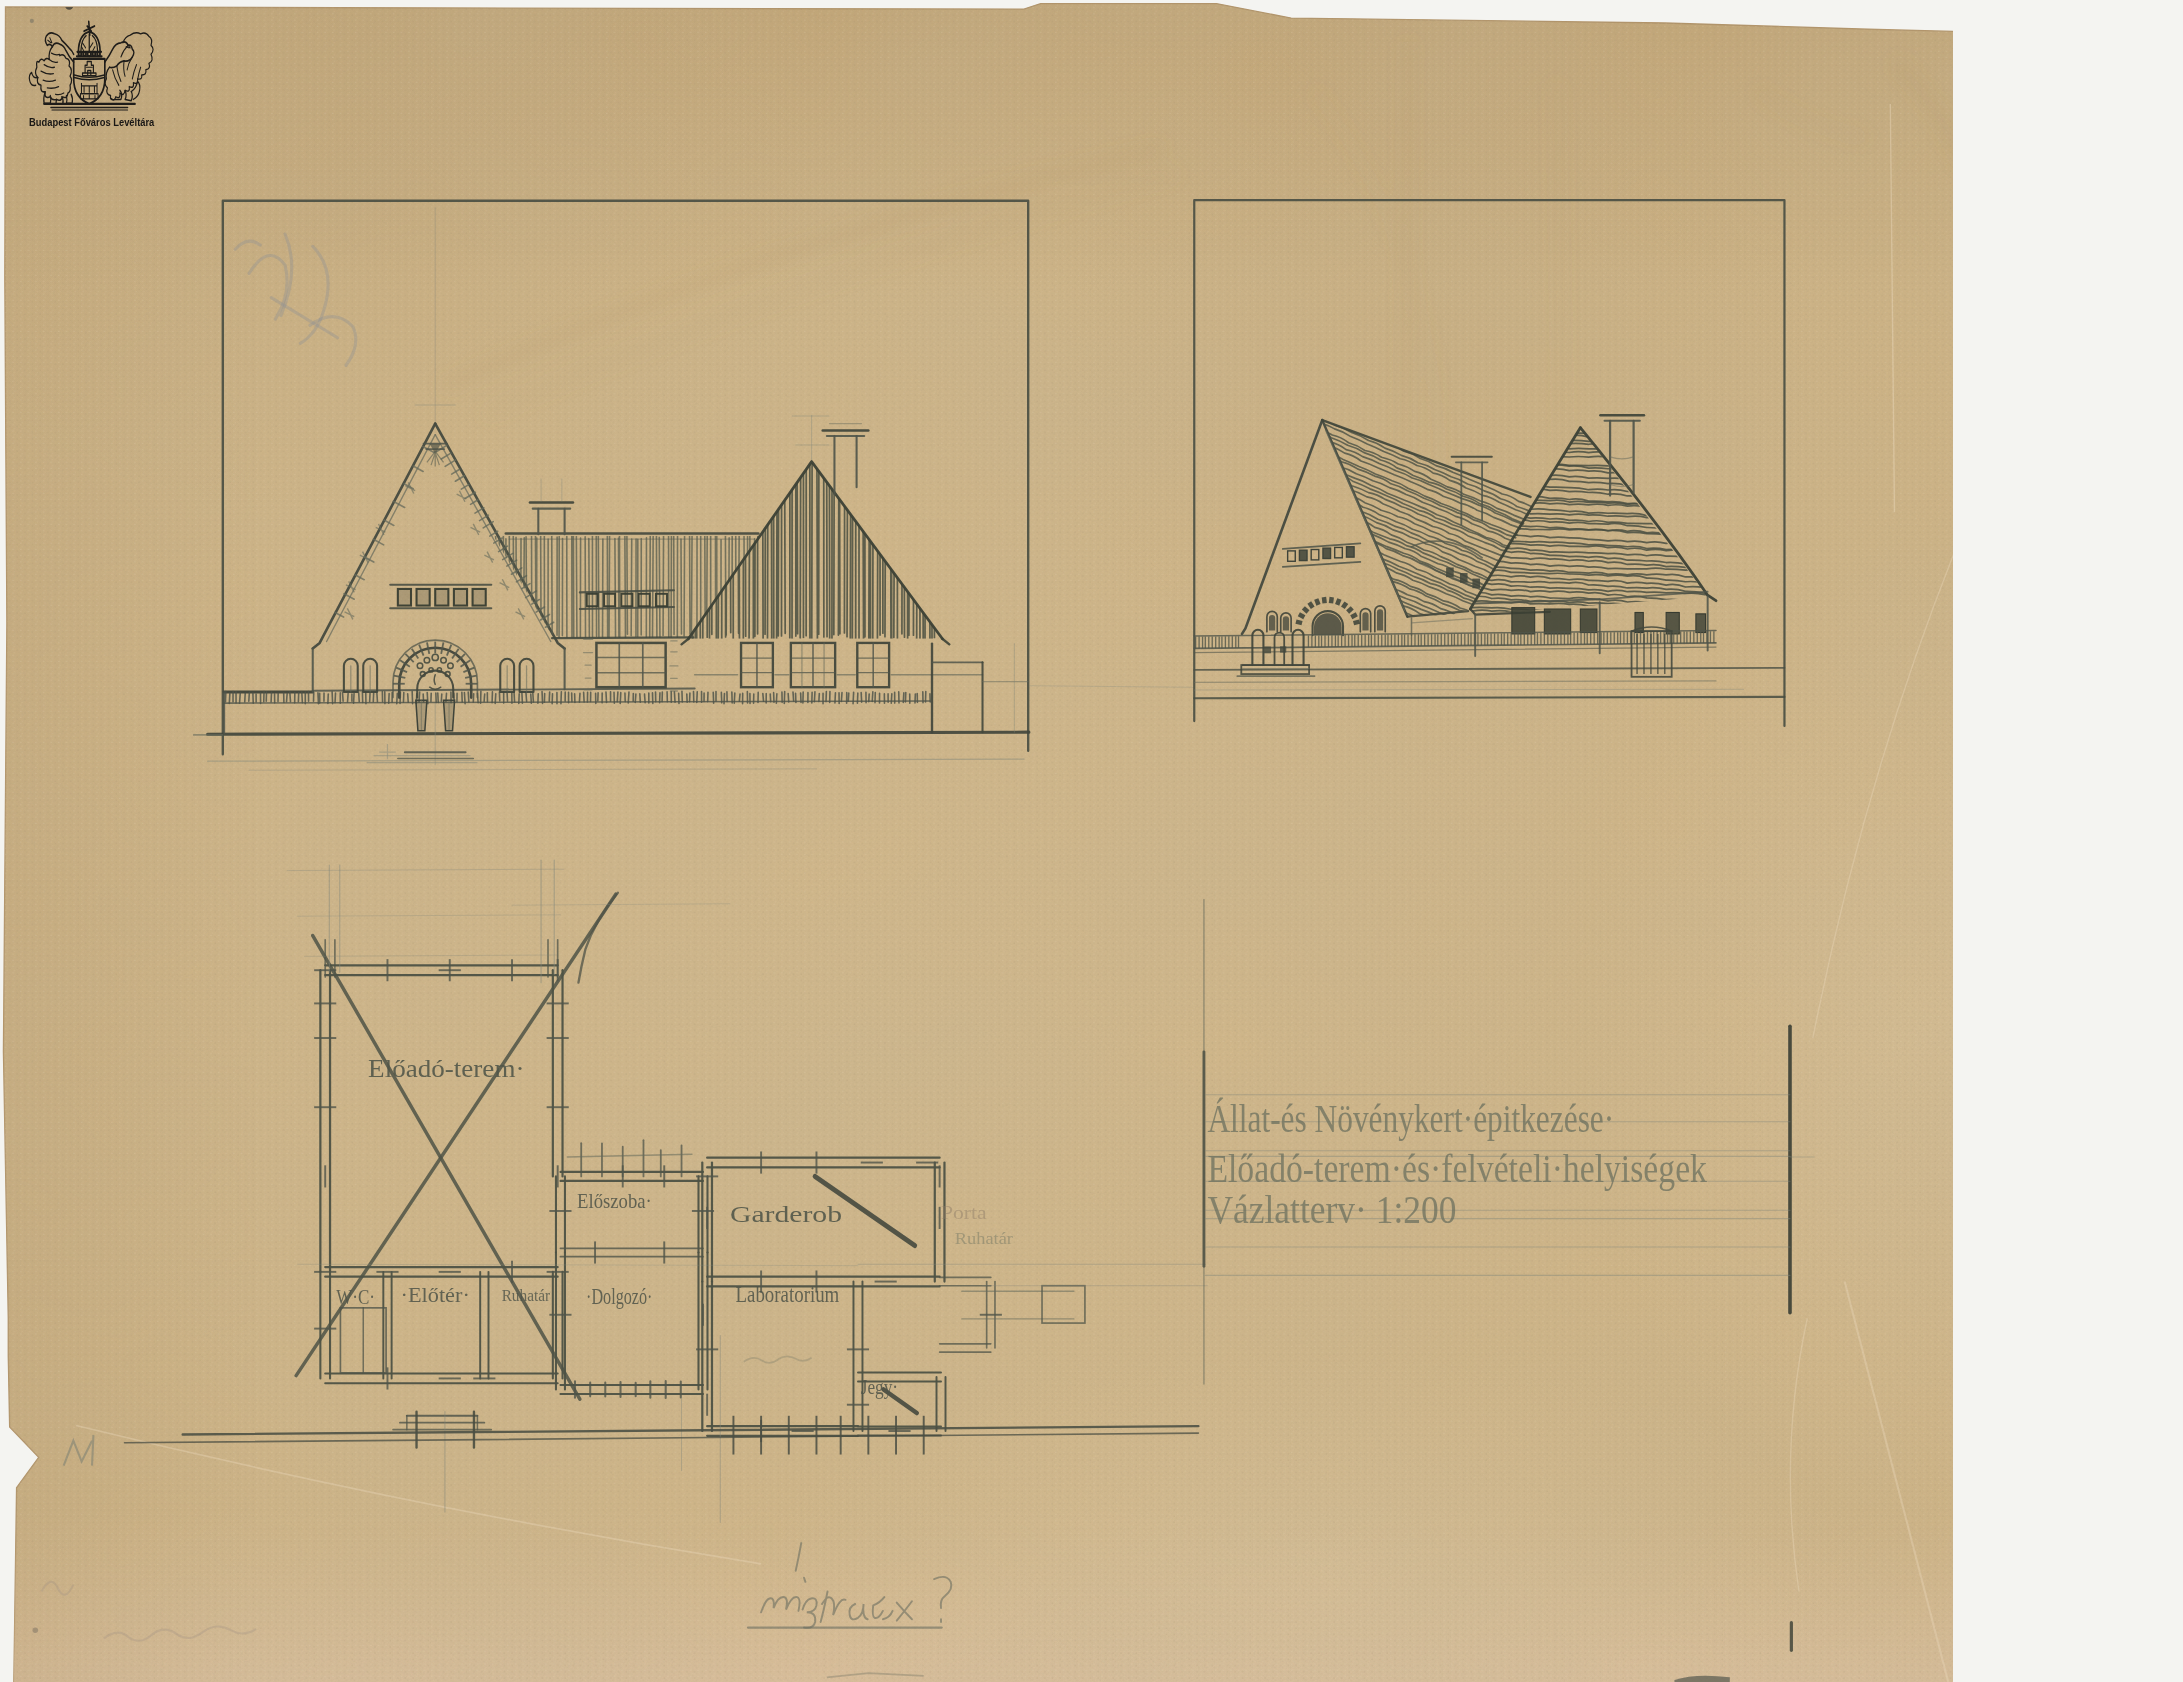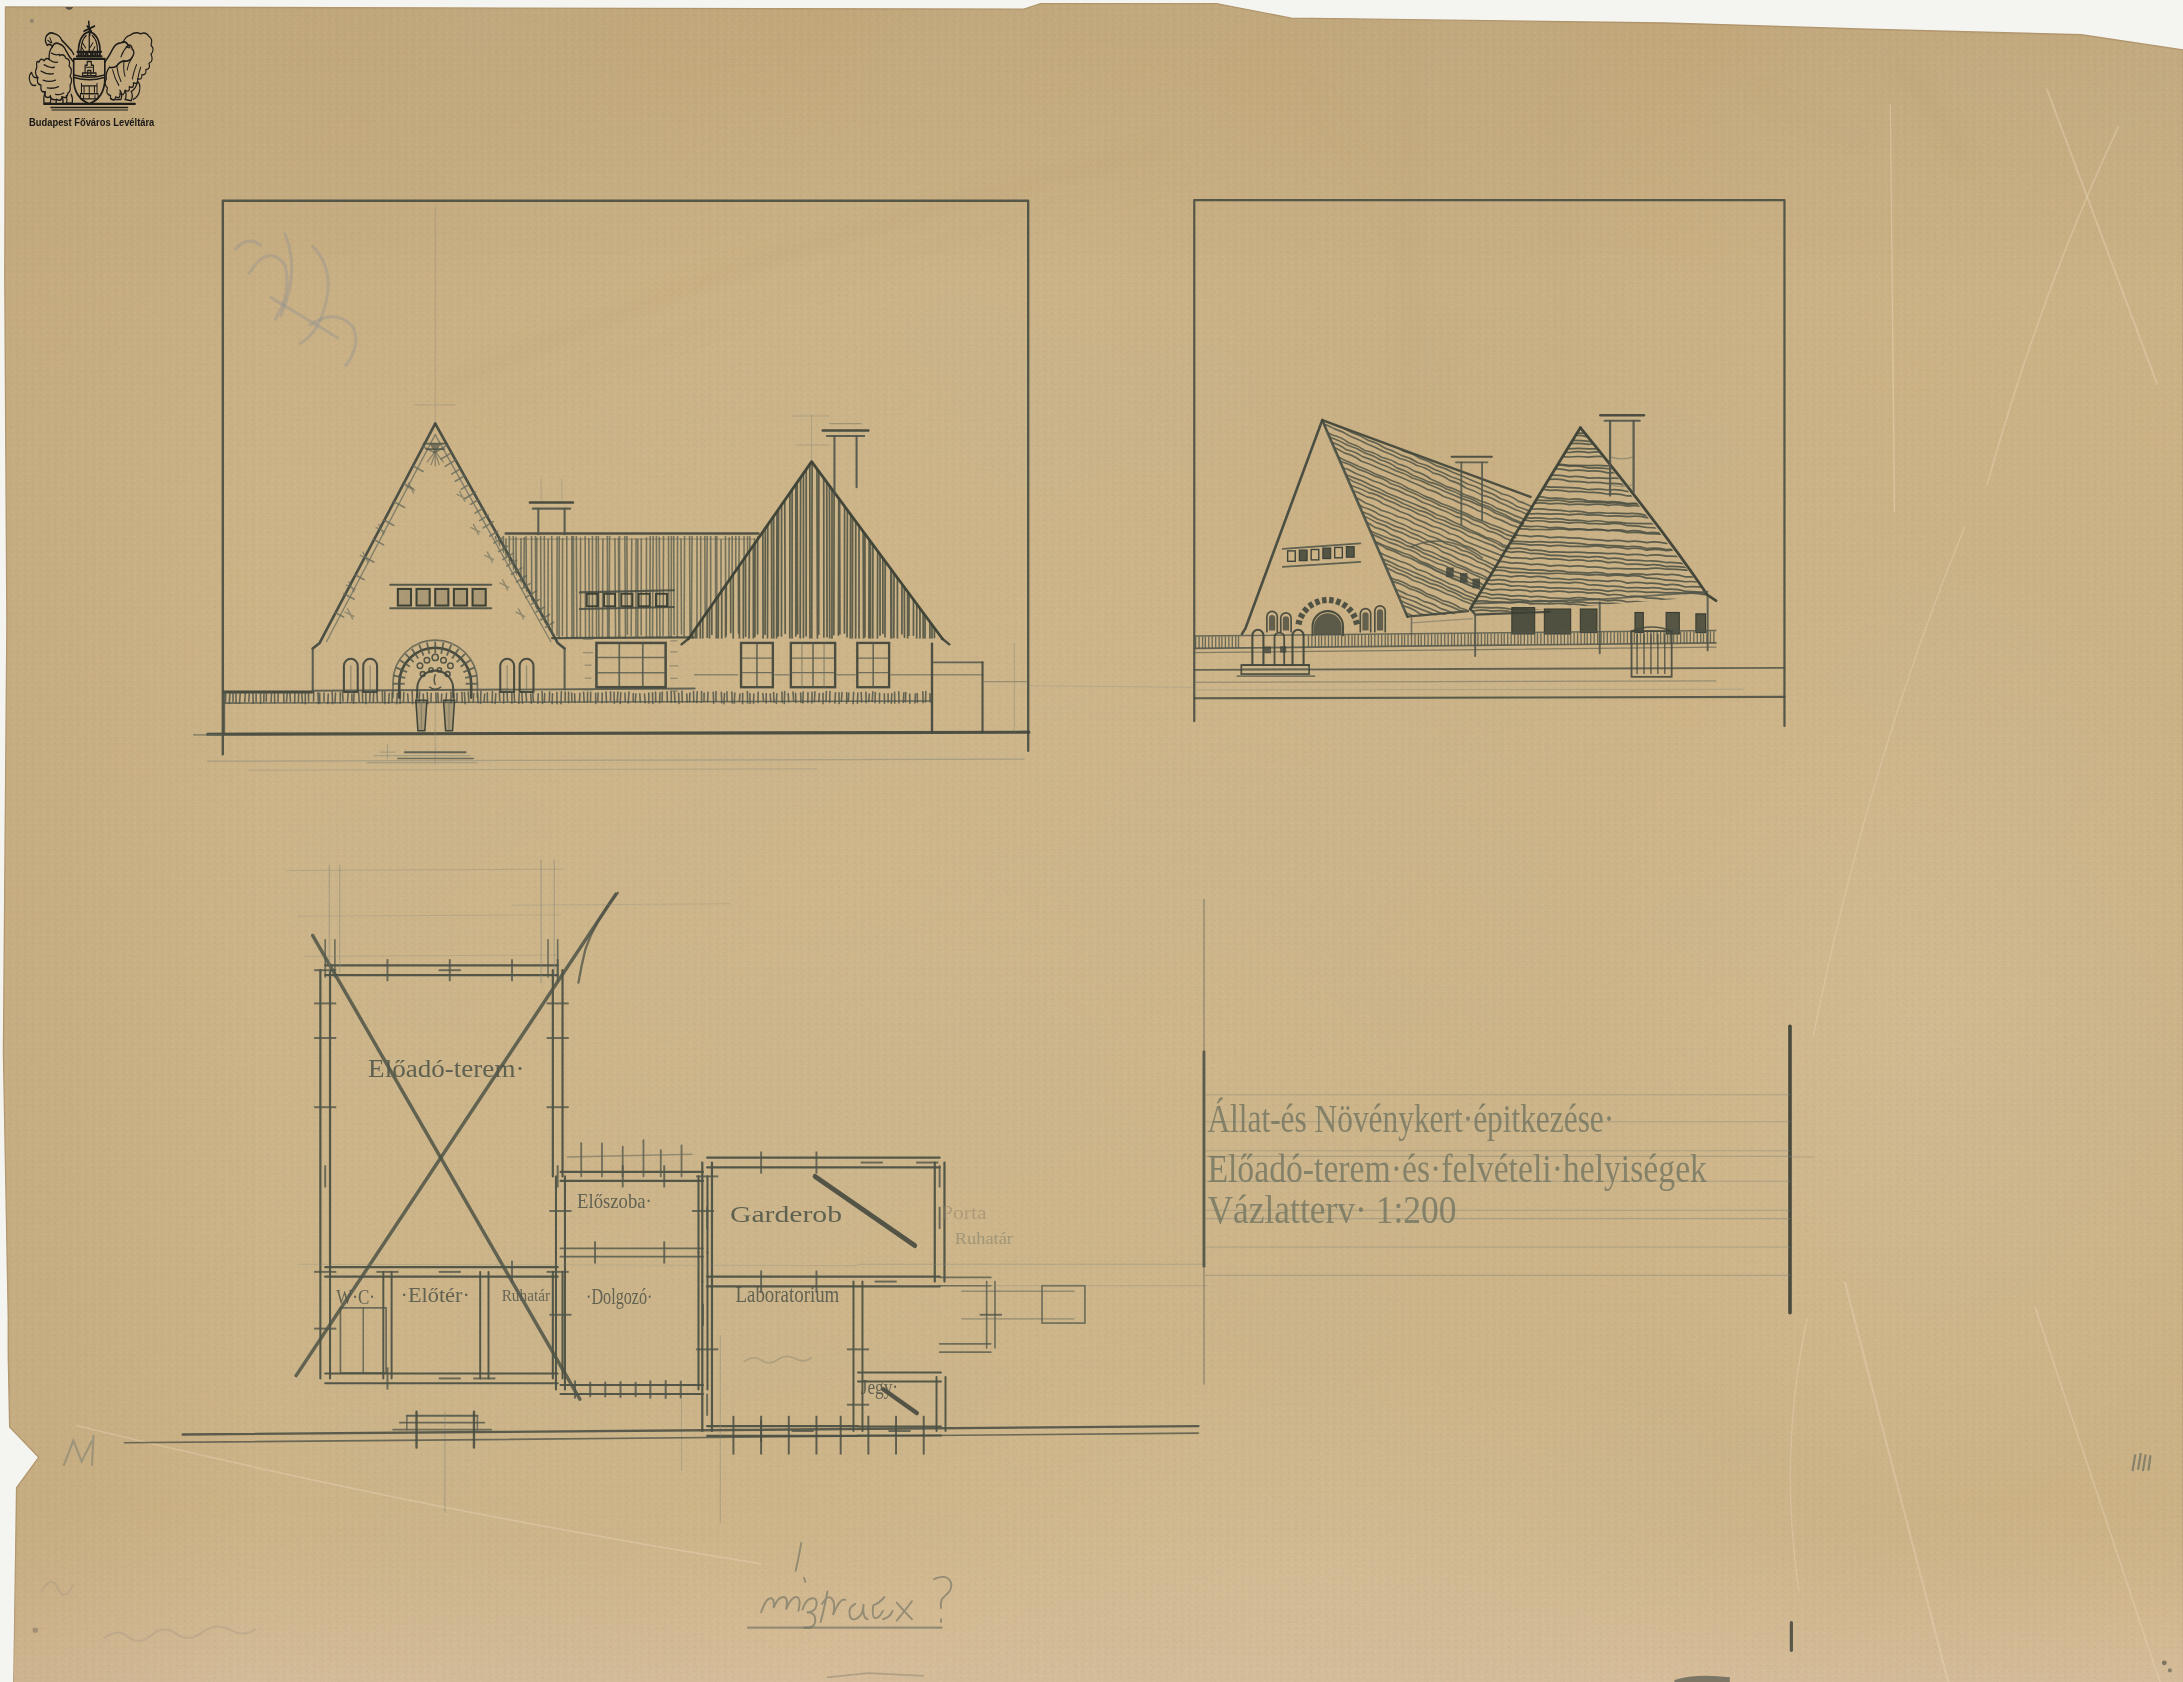--- a/index.html
+++ b/index.html
@@ -1,14 +1,14 @@
 <!DOCTYPE html>
 <html style="font-size:11px"><head><meta charset="utf-8"><style>
 html,body{margin:0;padding:0;background:#f4f4f1;}
-#page{position:relative;width:2183px;height:1683px;overflow:hidden;background:#f4f4f1;font-family:"Liberation Sans",sans-serif;}
+#page{position:relative;width:1953px;height:1683px;overflow:hidden;background:#f4f4f1;font-family:"Liberation Sans",sans-serif;}
 </style></head><body>
 <div id="page">
 <svg width="2183" height="1683" viewBox="0 0 3155 2432">
 <defs>
 <clipPath id="paperclip">
           <polygon points="8,10 1480,13 1504,5 1758,5 1866,26 2406,33 2700,42 3008,50 3155,72 3155,2432 20,2432 24,2150 56,2106 14,2062 12,1960 12,1905 5,1520 10,900 7,400"></polygon>
         </clipPath>
 <filter id="blur6">
           <feGaussianBlur stdDeviation="6"></feGaussianBlur>
         </filter>

